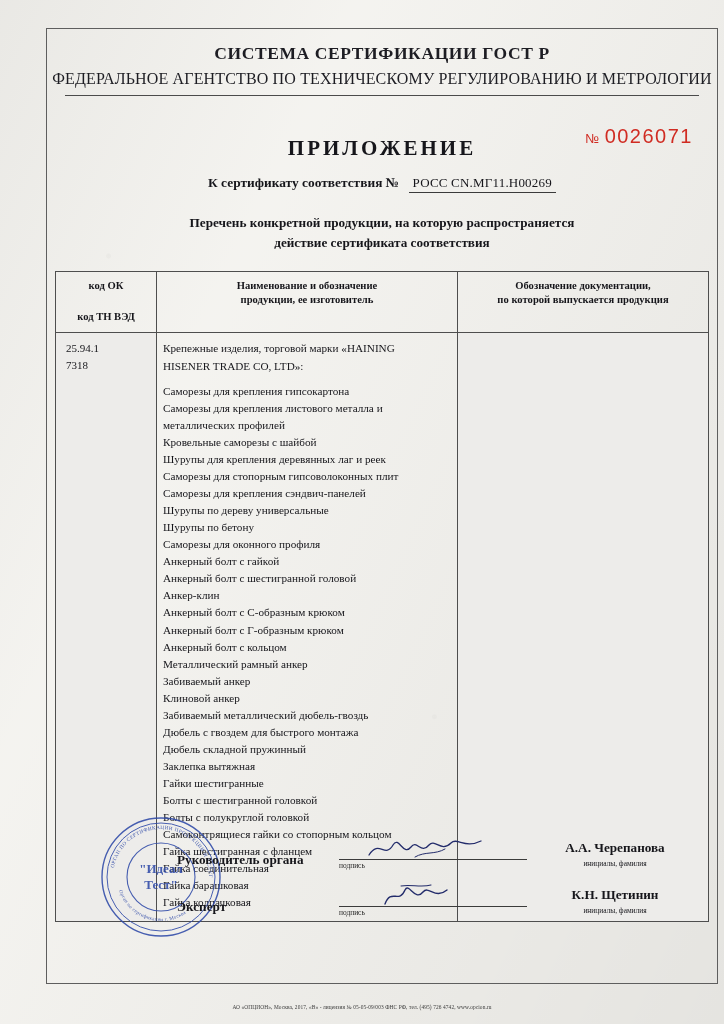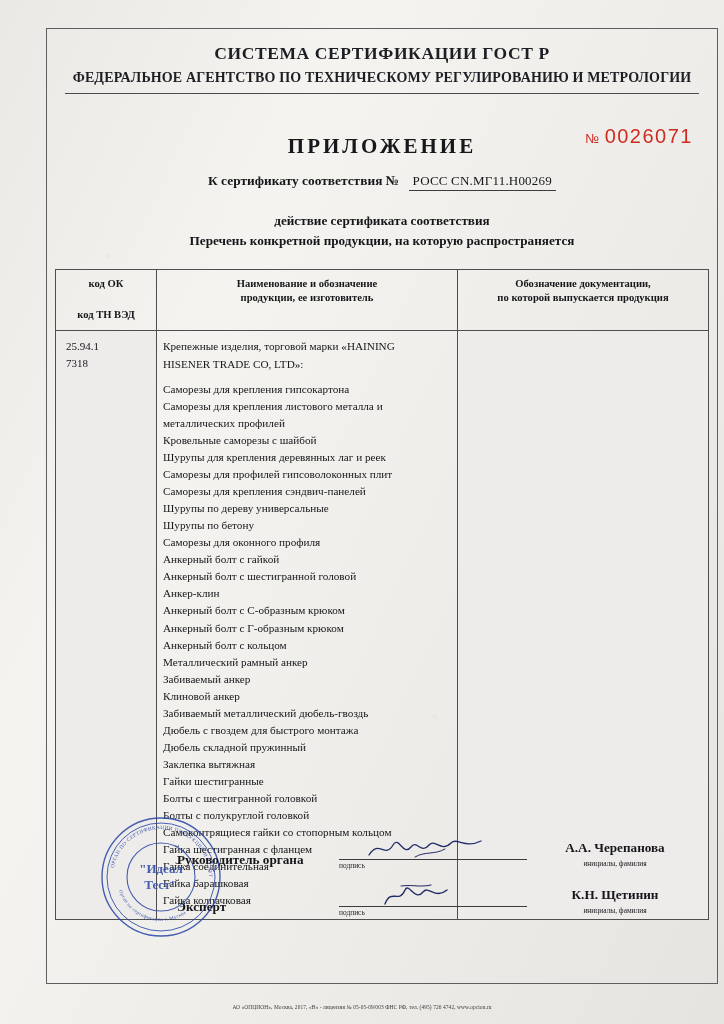--- a/index.html
+++ b/index.html
@@ -45,22 +45,22 @@
     text-align: center;
     margin-top: 14px;
   }
   .hdr-title {
     font-size: 17.5px;
     font-weight: bold;
     letter-spacing: 0.6px;
     color: #1d1d23;
   }
   .hdr-sub {
-    font-size: 14px;
-    font-weight: bold;
+    font-size: 16px;
+    font-weight: normal;
     letter-spacing: 0.15px;
     color: #1d1d23;
     margin-top: 6px;
   }
   .hdr-rule {
     margin: 7px 18px 0 18px;
     border-bottom: 1px solid #4b4b4b;
   }
 
   .numline {
@@ -256,22 +256,22 @@
     </div>
 
     <div class="doc-title">ПРИЛОЖЕНИЕ</div>
 
     <div class="cert-line">
       <span>К сертификату соответствия №</span>
       <span class="cert-no cert-underline">РОСС CN.МГ11.Н00269</span>
     </div>
 
     <div class="purpose">
+      <div>Перечень конкретной продукции,  на которую распространяется</div>
       <div>действие сертификата соответствия</div>
-      <div>Перечень конкретной продукции,  на которую распространяется</div>
     </div>
 
     <table class="tbl">
       <thead>
         <tr>
           <th class="c1">
             <div class="code-head-1">код ОК</div>
             <div>код ТН ВЭД</div>
           </th>
           <th class="c2">
@@ -292,21 +292,21 @@
           </td>
           <td class="c2">
             <div class="prod-head">Крепежные изделия, торговой марки «HAINING</div>
             <div class="prod-head-2">HISENER TRADE CO, LTD»:</div>
             <div>
               <div class="prod-item">Саморезы для крепления гипсокартона</div>
               <div class="prod-item">Саморезы для крепления листового металла и</div>
               <div class="prod-item">металлических профилей</div>
               <div class="prod-item">Кровельные саморезы с шайбой</div>
               <div class="prod-item">Шурупы для крепления деревянных лаг и реек</div>
-              <div class="prod-item">Саморезы для профилей гипсоволоконных плит</div>
+              <div class="prod-item">Саморезы для стопорным гипсоволоконных плит</div>
               <div class="prod-item">Саморезы для крепления сэндвич-панелей</div>
               <div class="prod-item">Шурупы по дереву универсальные</div>
               <div class="prod-item">Шурупы по бетону</div>
               <div class="prod-item">Саморезы для оконного профиля</div>
               <div class="prod-item">Анкерный болт с гайкой</div>
               <div class="prod-item">Анкерный болт с шестигранной головой</div>
               <div class="prod-item">Анкер-клин</div>
               <div class="prod-item">Анкерный болт с С-образным крюком</div>
               <div class="prod-item">Анкерный болт с Г-образным крюком</div>
               <div class="prod-item">Анкерный болт с кольцом</div>

